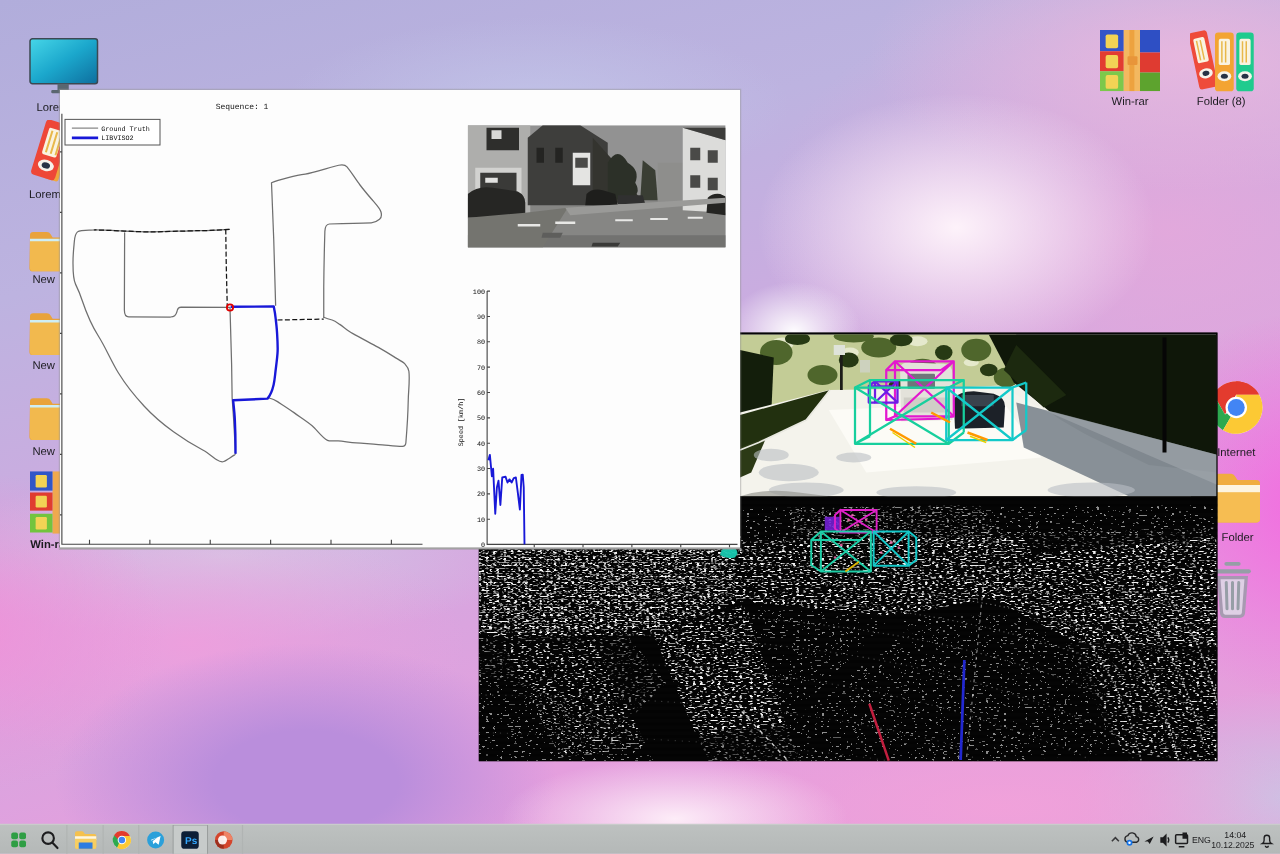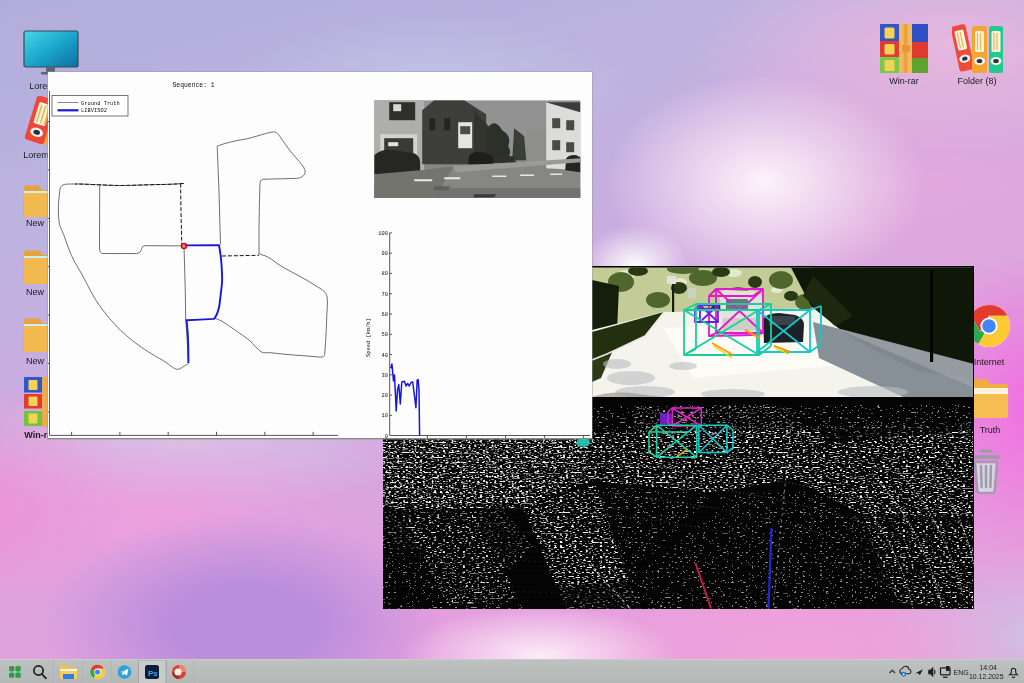--- a/index.html
+++ b/index.html
@@ -123,21 +123,21 @@
   <path d="M41.2,12.5 A21,21 0 0 0 23,2 L23,12.5 Z" fill="#e33b2e"></path>
   <circle cx="23" cy="23" r="8.6" fill="#fff"></circle>
   <circle cx="23" cy="23" r="6.8" fill="#4285f4"></circle>
 </svg>
 <div class="ilabel" style="left:957px;top:357px;width:64px">Internet</div>
 <svg class="icon" style="left:970px;top:376px" width="40" height="45" viewBox="0 0 40 45">
   <path d="M2,6 q0,-3 3,-3 l10,0 q2,0 3,2 l2,3 l15,0 q3,0 3,3 l0,28 q0,3 -3,3 l-30,0 q-3,0 -3,-3 Z" fill="#f0ac3f"></path>
   <rect x="2" y="12" width="36" height="6" fill="#fdf4e0"></rect>
   <path d="M2,18 l36,0 0,21 q0,3 -3,3 l-30,0 q-3,0 -3,-3 Z" fill="#f6bd52"></path>
 </svg>
-<div class="ilabel" style="left:958px;top:425px;width:64px">Truth</div>
+<div class="ilabel" style="left:958px;top:425px;width:64px">Folder</div>
 <svg class="icon" style="left:970px;top:447px" width="32" height="49" viewBox="0 0 32 49">
   <g fill="none" stroke="#969ea6" stroke-width="2.6" stroke-linecap="round">
     <path d="M3,10 h26" stroke-width="3.4"></path>
     <path d="M11,4 h10" stroke-width="3"></path>
     <path d="M5,15 l2.2,28 q0.2,3 3,3 h11.6 q2.8,0 3,-3 l2.2,-28 Z" fill="#dde1e6" opacity="0.8"></path>
     <path d="M11,19 l0.6,21 M16,19 v21 M21,19 l-0.6,21" stroke-width="2.4"></path>
   </g>
 </svg>
 </div>
 <svg width="0" height="0">

